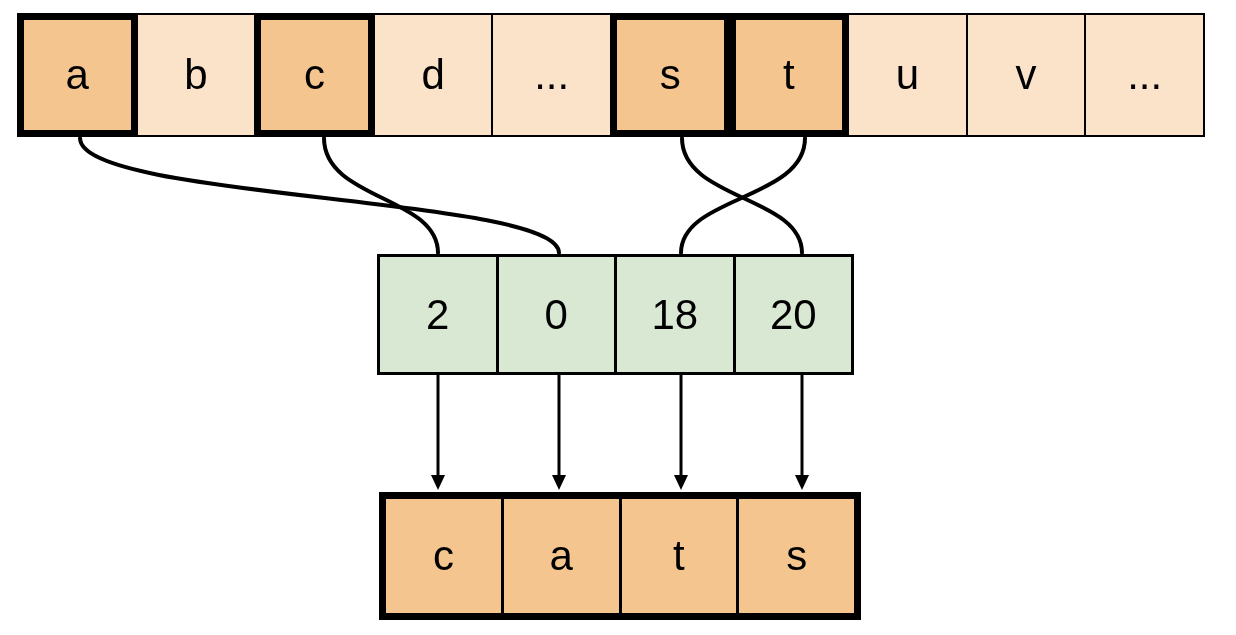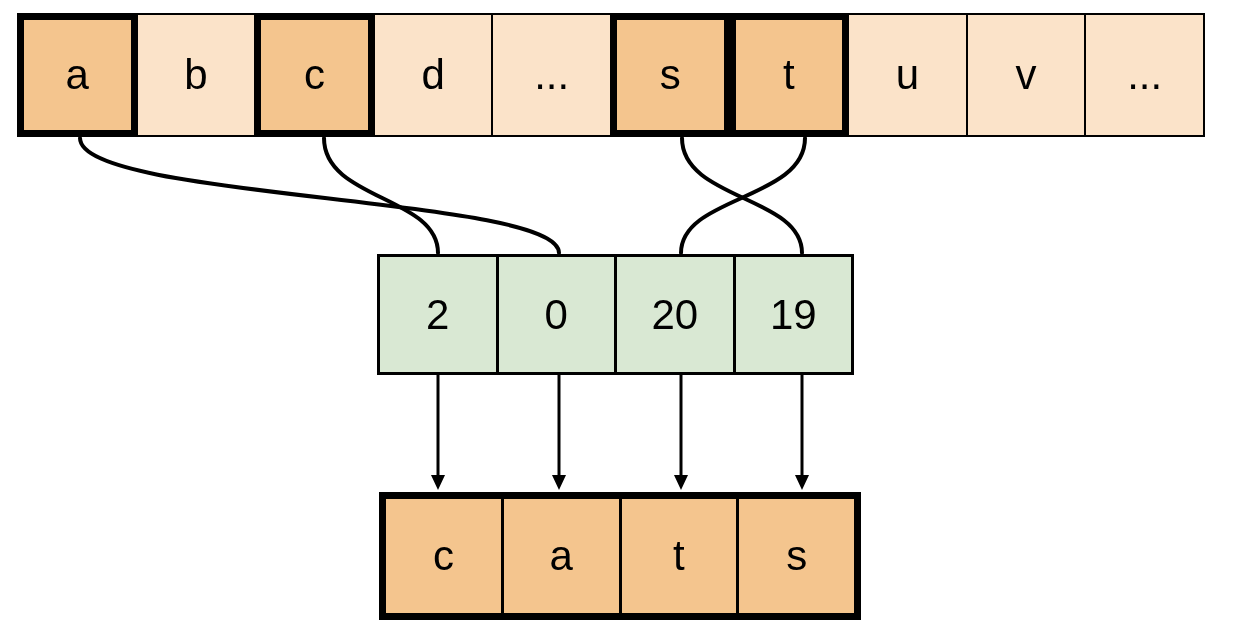--- a/index.html
+++ b/index.html
@@ -46,22 +46,22 @@
     <div class="cell hl">s</div>
     <div class="cell hl">t</div>
     <div class="cell">u</div>
     <div class="cell">v</div>
     <div class="cell">...</div>
   </div>
 
   <div class="row index-row">
     <div class="cell">2</div>
     <div class="cell">0</div>
+    <div class="cell">18</div>
     <div class="cell">20</div>
-    <div class="cell">19</div>
   </div>
 
   <div class="word-wrap">
     <div class="wcell">c</div>
     <div class="wcell">a</div>
     <div class="wcell">t</div>
     <div class="wcell">s</div>
   </div>
 
   <svg class="overlay" viewBox="0 0 1236 635">

